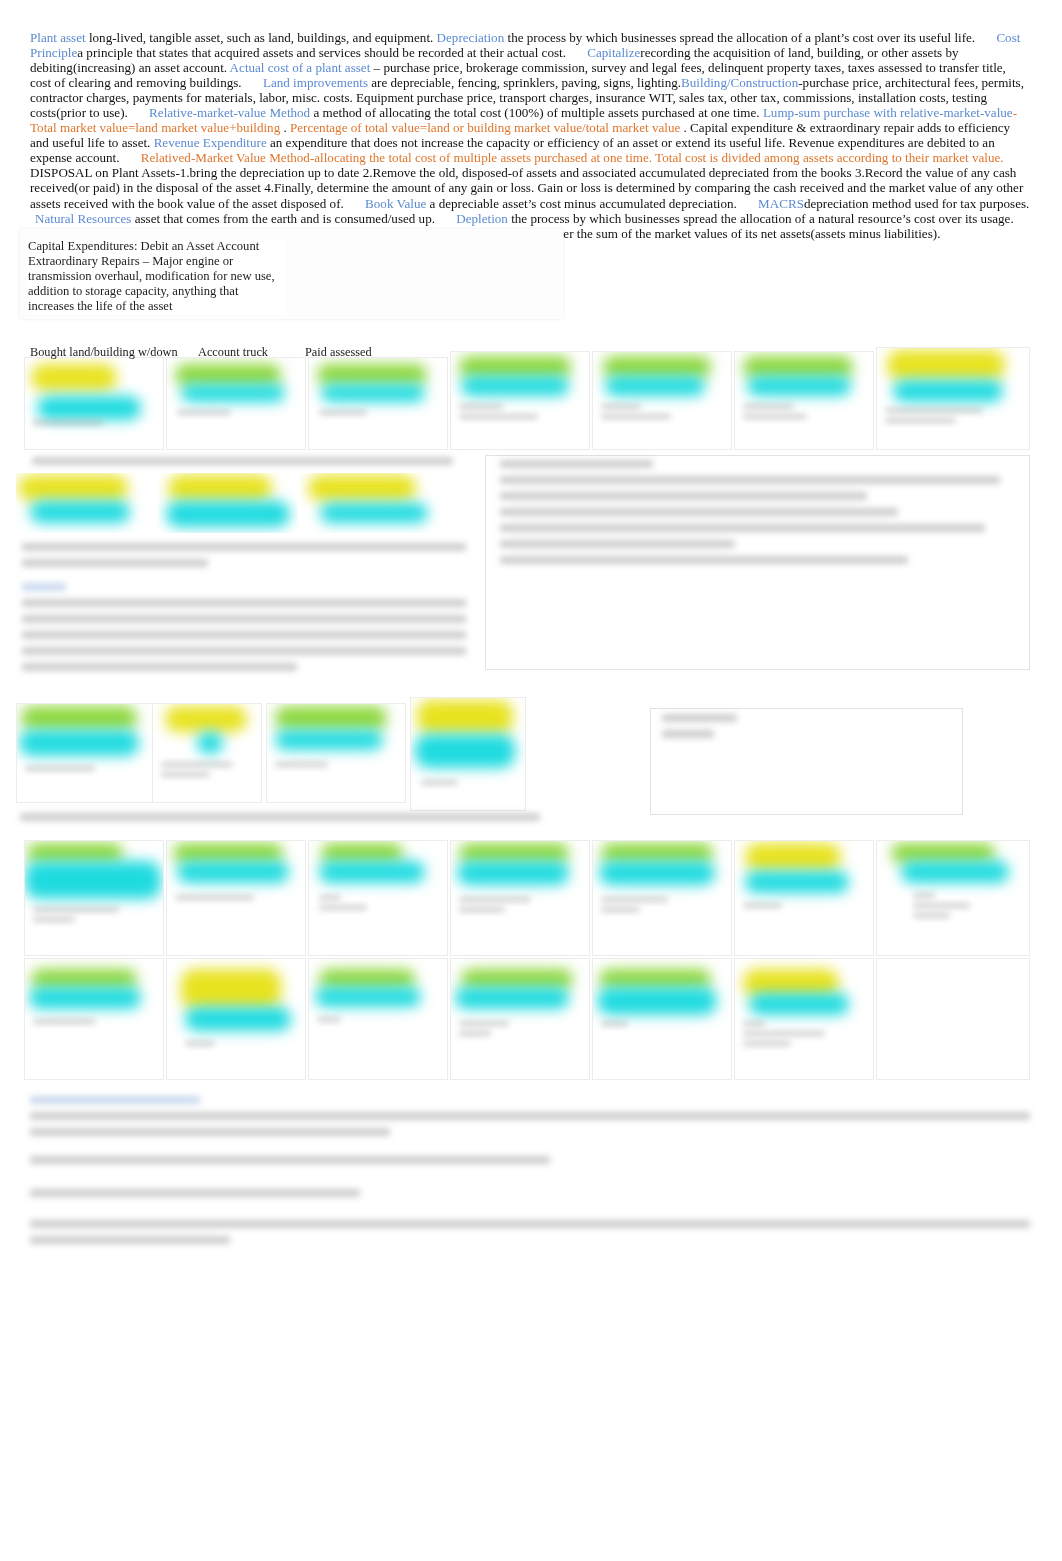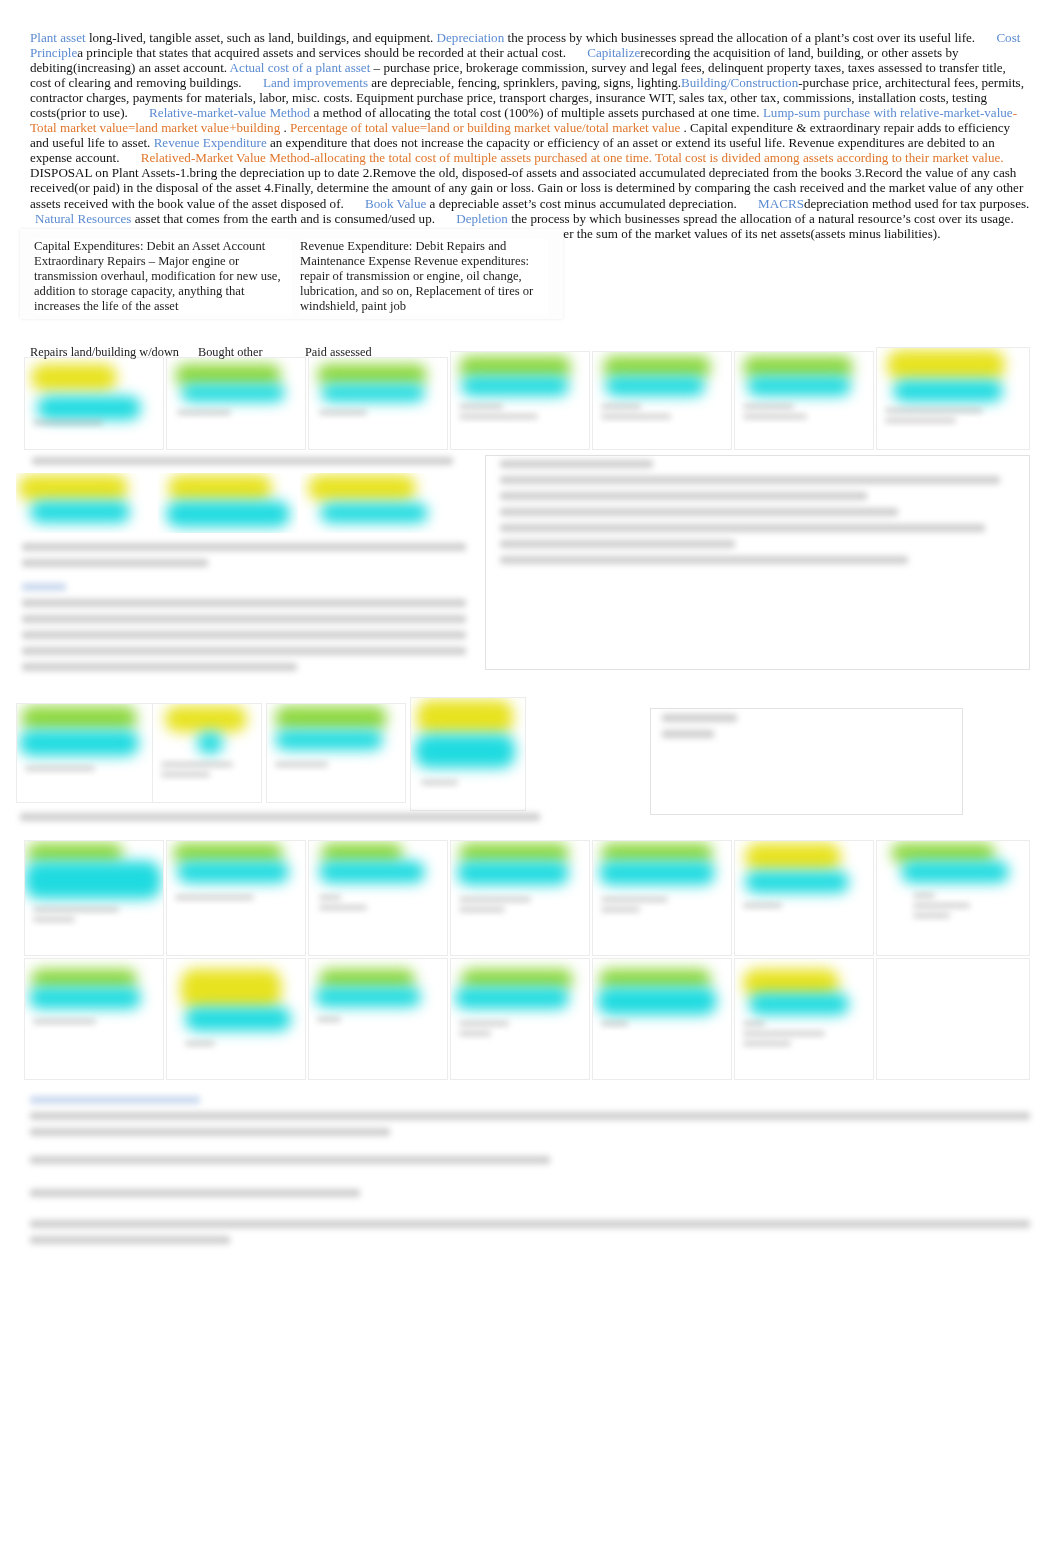--- a/index.html
+++ b/index.html
@@ -45,21 +45,21 @@
     box-shadow: 0 0 3px rgba(0,0,0,0.09);
   }
   .defbox {
     position: absolute;
     top: 10px;
     font-size: 12.6px;
     line-height: 15.1px;
     color: #1d1d1d;
     background: #ffffff;
   }
-  .defbox.left  { left: 14px;  width: 258px; }
+  .defbox.left  { left: 8px;  width: 258px; }
   .defbox.right { left: 280px; width: 248px; }
 
   
   .grid-region { position: absolute; }
 
   .gcell {
     position: absolute;
     background: #ffffff;
     border: 1px solid #ececec;
     box-sizing: border-box;
@@ -132,27 +132,26 @@
 </style>
 </head>
 <body>
 
 <div class="prose">
   <span class="t-blue">Plant asset</span><span class="t-black"> long-lived, tangible asset, such as land, buildings, and equipment. </span><span class="t-blue">Depreciation</span><span class="t-black"> the process by which businesses spread the allocation of a plant’s cost over its useful life. </span><span class="sp"></span><span class="t-blue">Cost Principle</span><span class="t-black">a principle that states that acquired assets and services should be recorded at their actual cost. </span><span class="sp"></span><span class="t-blue">Capitalize</span><span class="t-black">recording the acquisition of land, building, or other assets by debiting(increasing) an asset account. </span><span class="t-blue">Actual cost of a plant asset</span><span class="t-black"> – purchase price, brokerage commission, survey and legal fees, delinquent property taxes, taxes assessed to transfer title, cost of clearing and removing buildings. </span><span class="sp"></span><span class="t-blue">Land improvements</span><span class="t-black"> are depreciable, fencing, sprinklers, paving, signs, lighting.</span><span class="t-blue">Building/Construction</span><span class="t-black">-purchase price, architectural fees, permits, contractor charges, payments for materials, labor, misc. costs. Equipment purchase price, transport charges, insurance WIT, sales tax, other tax, commissions, installation costs, testing costs(prior to use). </span><span class="sp"></span><span class="t-blue">Relative-market-value Method</span><span class="t-black"> a method of allocating the total cost (100%) of multiple assets purchased at one time. </span><span class="t-blue">Lump-sum purchase with relative-market-value</span><span class="t-orange">- Total market value=land market value+building</span><span class="t-black"> . </span><span class="t-orange">Percentage of total value=land or building market value/total market value</span><span class="t-black"> . Capital expenditure &amp; extraordinary repair adds to efficiency and useful life to asset. </span><span class="t-blue">Revenue Expenditure</span><span class="t-black"> an expenditure that does not increase the capacity or efficiency of an asset or extend its useful life. Revenue expenditures are debited to an expense account. </span><span class="sp"></span><span class="t-orange">Relatived-Market Value Method-allocating the total cost of multiple assets purchased at one time. Total cost is divided among assets according to their market value.</span><span class="sp-s"></span><span class="t-black"> DISPOSAL on Plant Assets-1.bring the depreciation up to date 2.Remove the old, disposed-of assets and associated accumulated depreciated from the books 3.Record the value of any cash received(or paid) in the disposal of the asset 4.Finally, determine the amount of any gain or loss. Gain or loss is determined by comparing the cash received and the market value of any other assets received with the book value of the asset disposed of. </span><span class="sp"></span><span class="t-blue">Book Value</span><span class="t-black"> a depreciable asset’s cost minus accumulated depreciation. </span><span class="sp"></span><span class="t-blue">MACRS</span><span class="t-black">depreciation method used for tax purposes. </span><span class="sp-s"></span><span class="t-blue">Natural Resources</span><span class="t-black"> asset that comes from the earth and is consumed/used up. </span><span class="sp"></span><span class="t-blue">Depletion</span><span class="t-black"> the process by which businesses spread the allocation of a natural resource’s cost over its usage. </span><span class="sp-s"></span><span class="t-blue">Impairment</span><span class="t-black"> permanent decline in asset value. </span><span class="sp-s"></span><span class="t-blue">Goodwill</span><span class="t-black">excess of the cost of an acquired company over the sum of the market values of its net assets(assets minus liabilities).</span>
 </div>
 
 <div class="defbox-wrap">
   <div class="defbox left">Capital Expenditures: Debit an Asset Account Extraordinary Repairs – Major engine or transmission overhaul, modification for new use, addition to storage capacity, anything that increases the life of the asset</div>
-  <div class="defbox right">Revenue Expenditure: Debit Repairs and Maintenance Expense Revenue expenditures: repair of transmission or engine, oil change, lubrication, and so on, Replacement of tires or windshield, paint job</div>
 </div>
 
 <div class="grid-region" style="left:24px; top:345px; width:1006px; height:105px;">
 
-  <div class="cell-label" style="left:6px; top:0px;">Repairs land/building w/down</div>
-  <div class="cell-label" style="left:174px; top:0px;">Bought other</div>
+  <div class="cell-label" style="left:6px; top:0px;">Bought land/building w/down</div>
+  <div class="cell-label" style="left:174px; top:0px;">Account truck</div>
   <div class="cell-label" style="left:281px; top:0px;">Paid assessed</div>
 
   <div class="gcell" style="left:0px; top:12px; width:140px; height:93px;">
     <div class="hl y" style="left:6px;  top:6px;  width:86px; height:27px;"></div>
     <div class="hl c" style="left:12px; top:38px; width:104px;height:24px;"></div>
     <div class="blurtext" style="left:8px; top:62px; width:100px;">
         <div class="bline thin" style="width:70%"></div>
       </div>
   </div>
 

